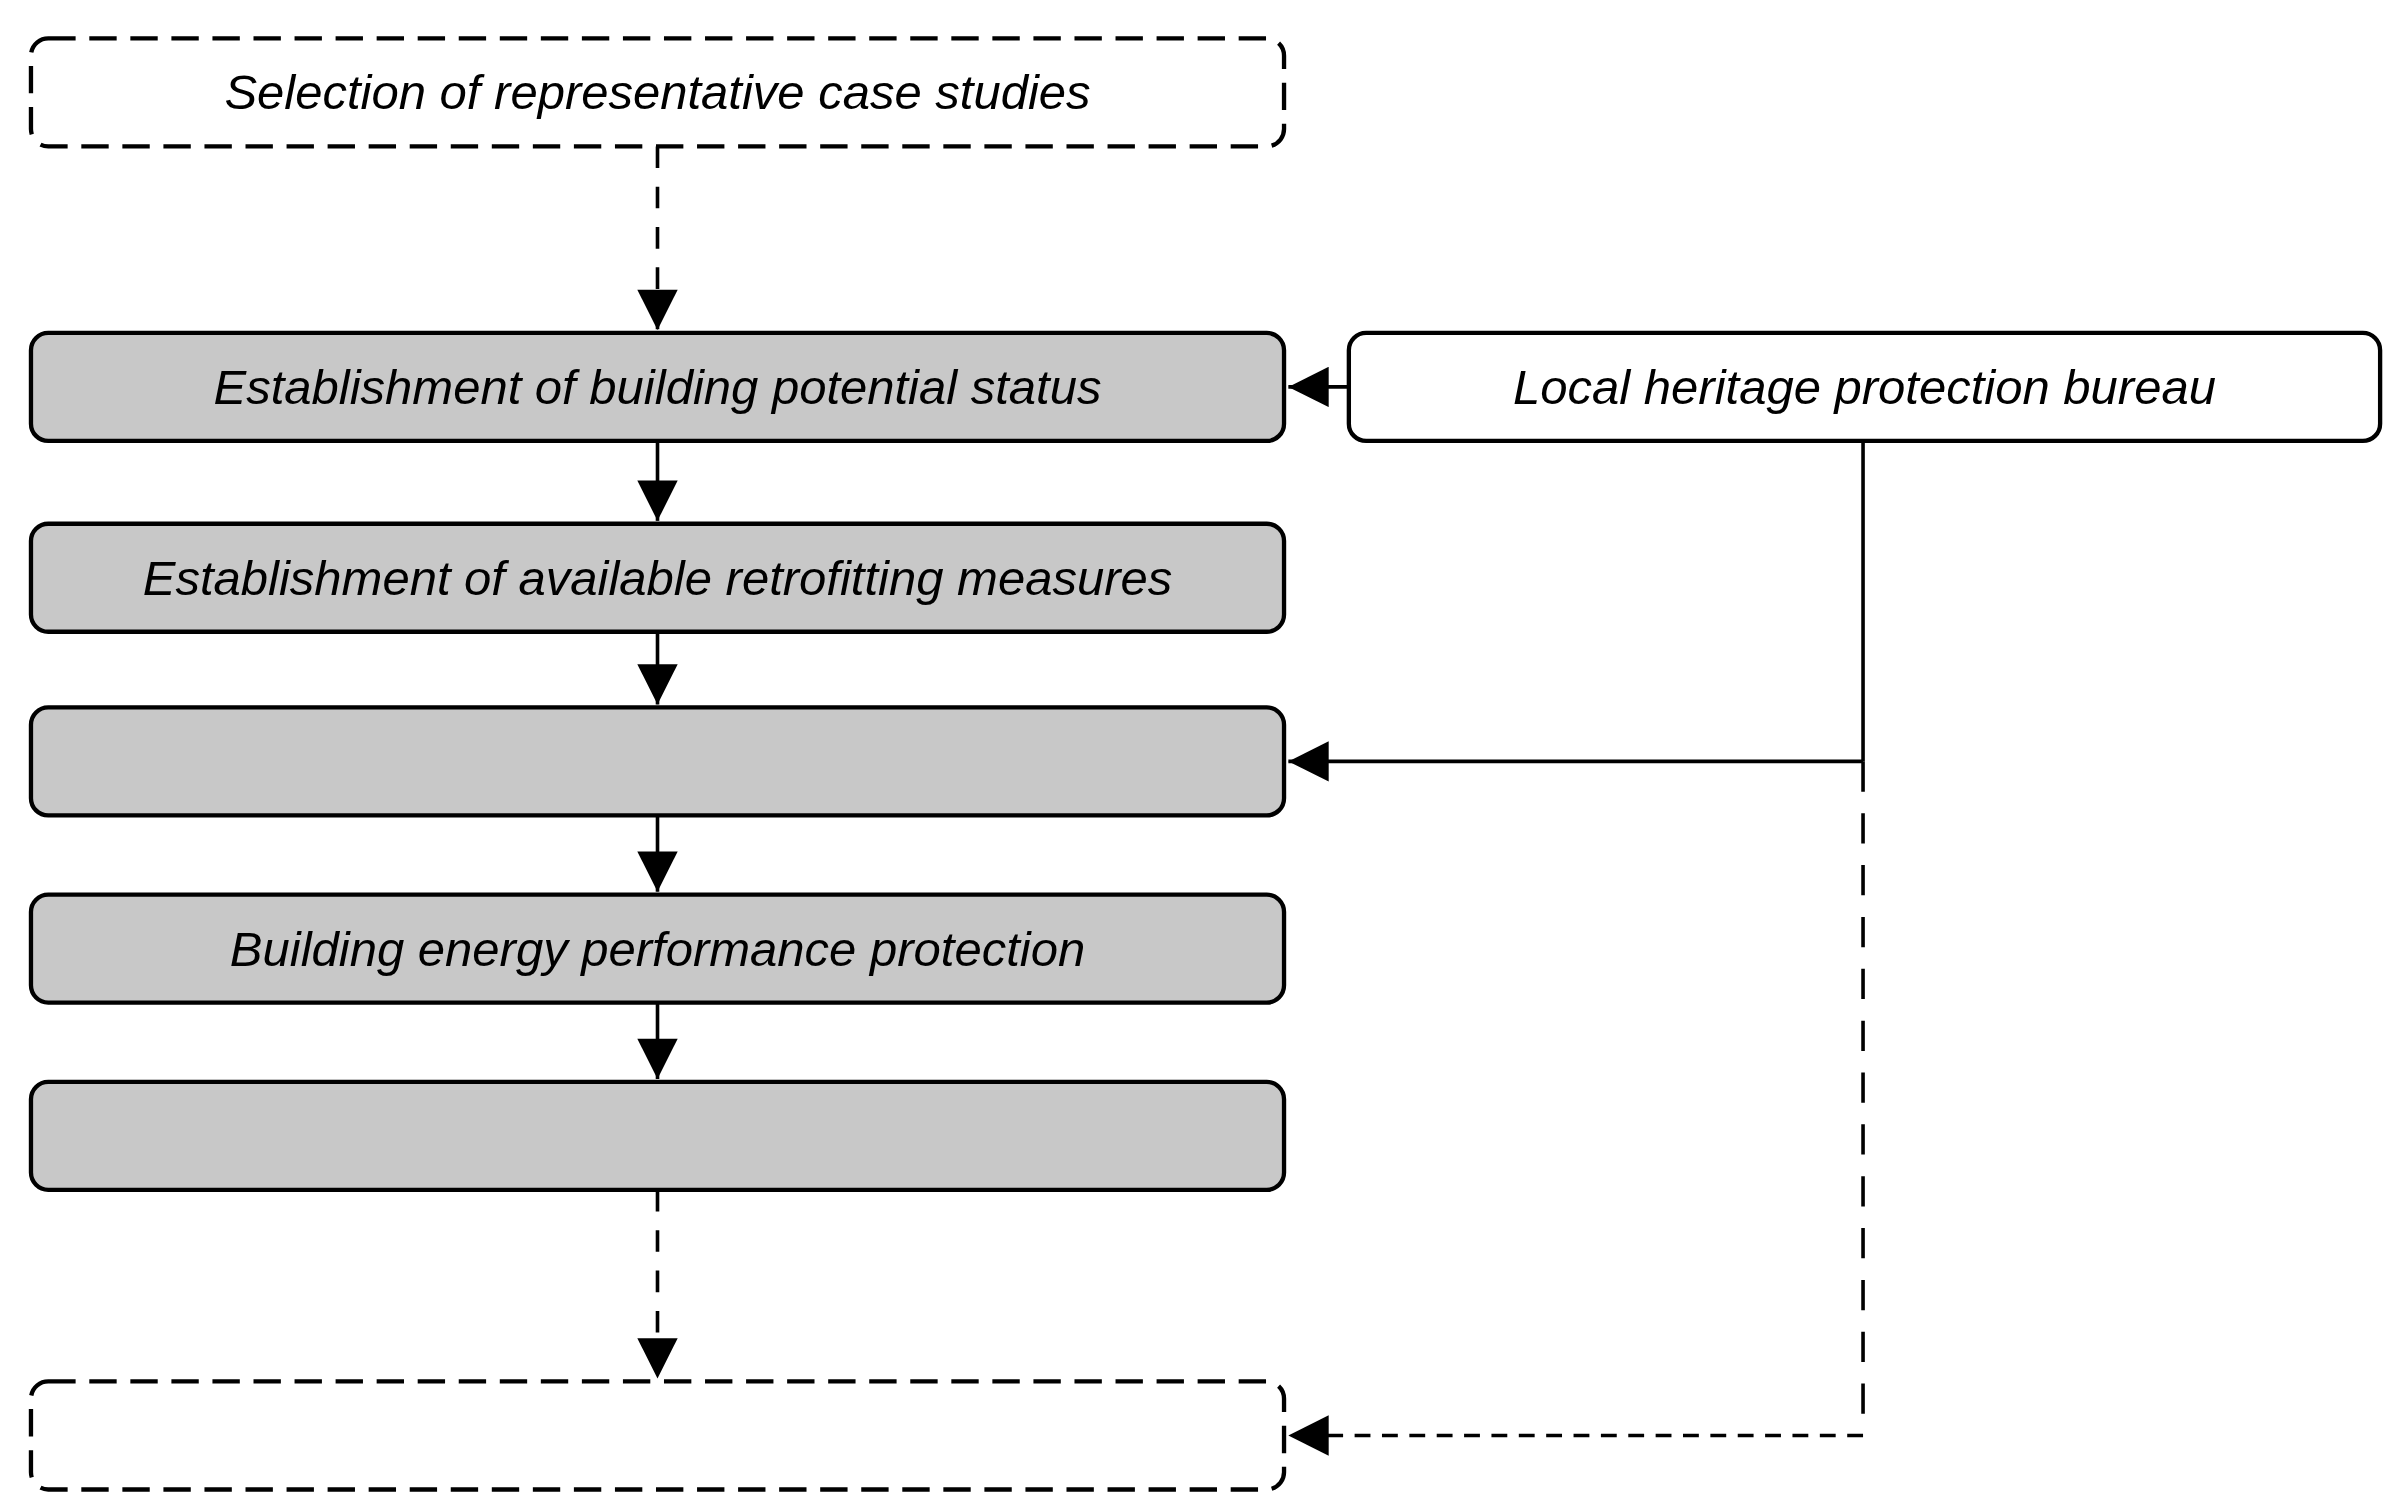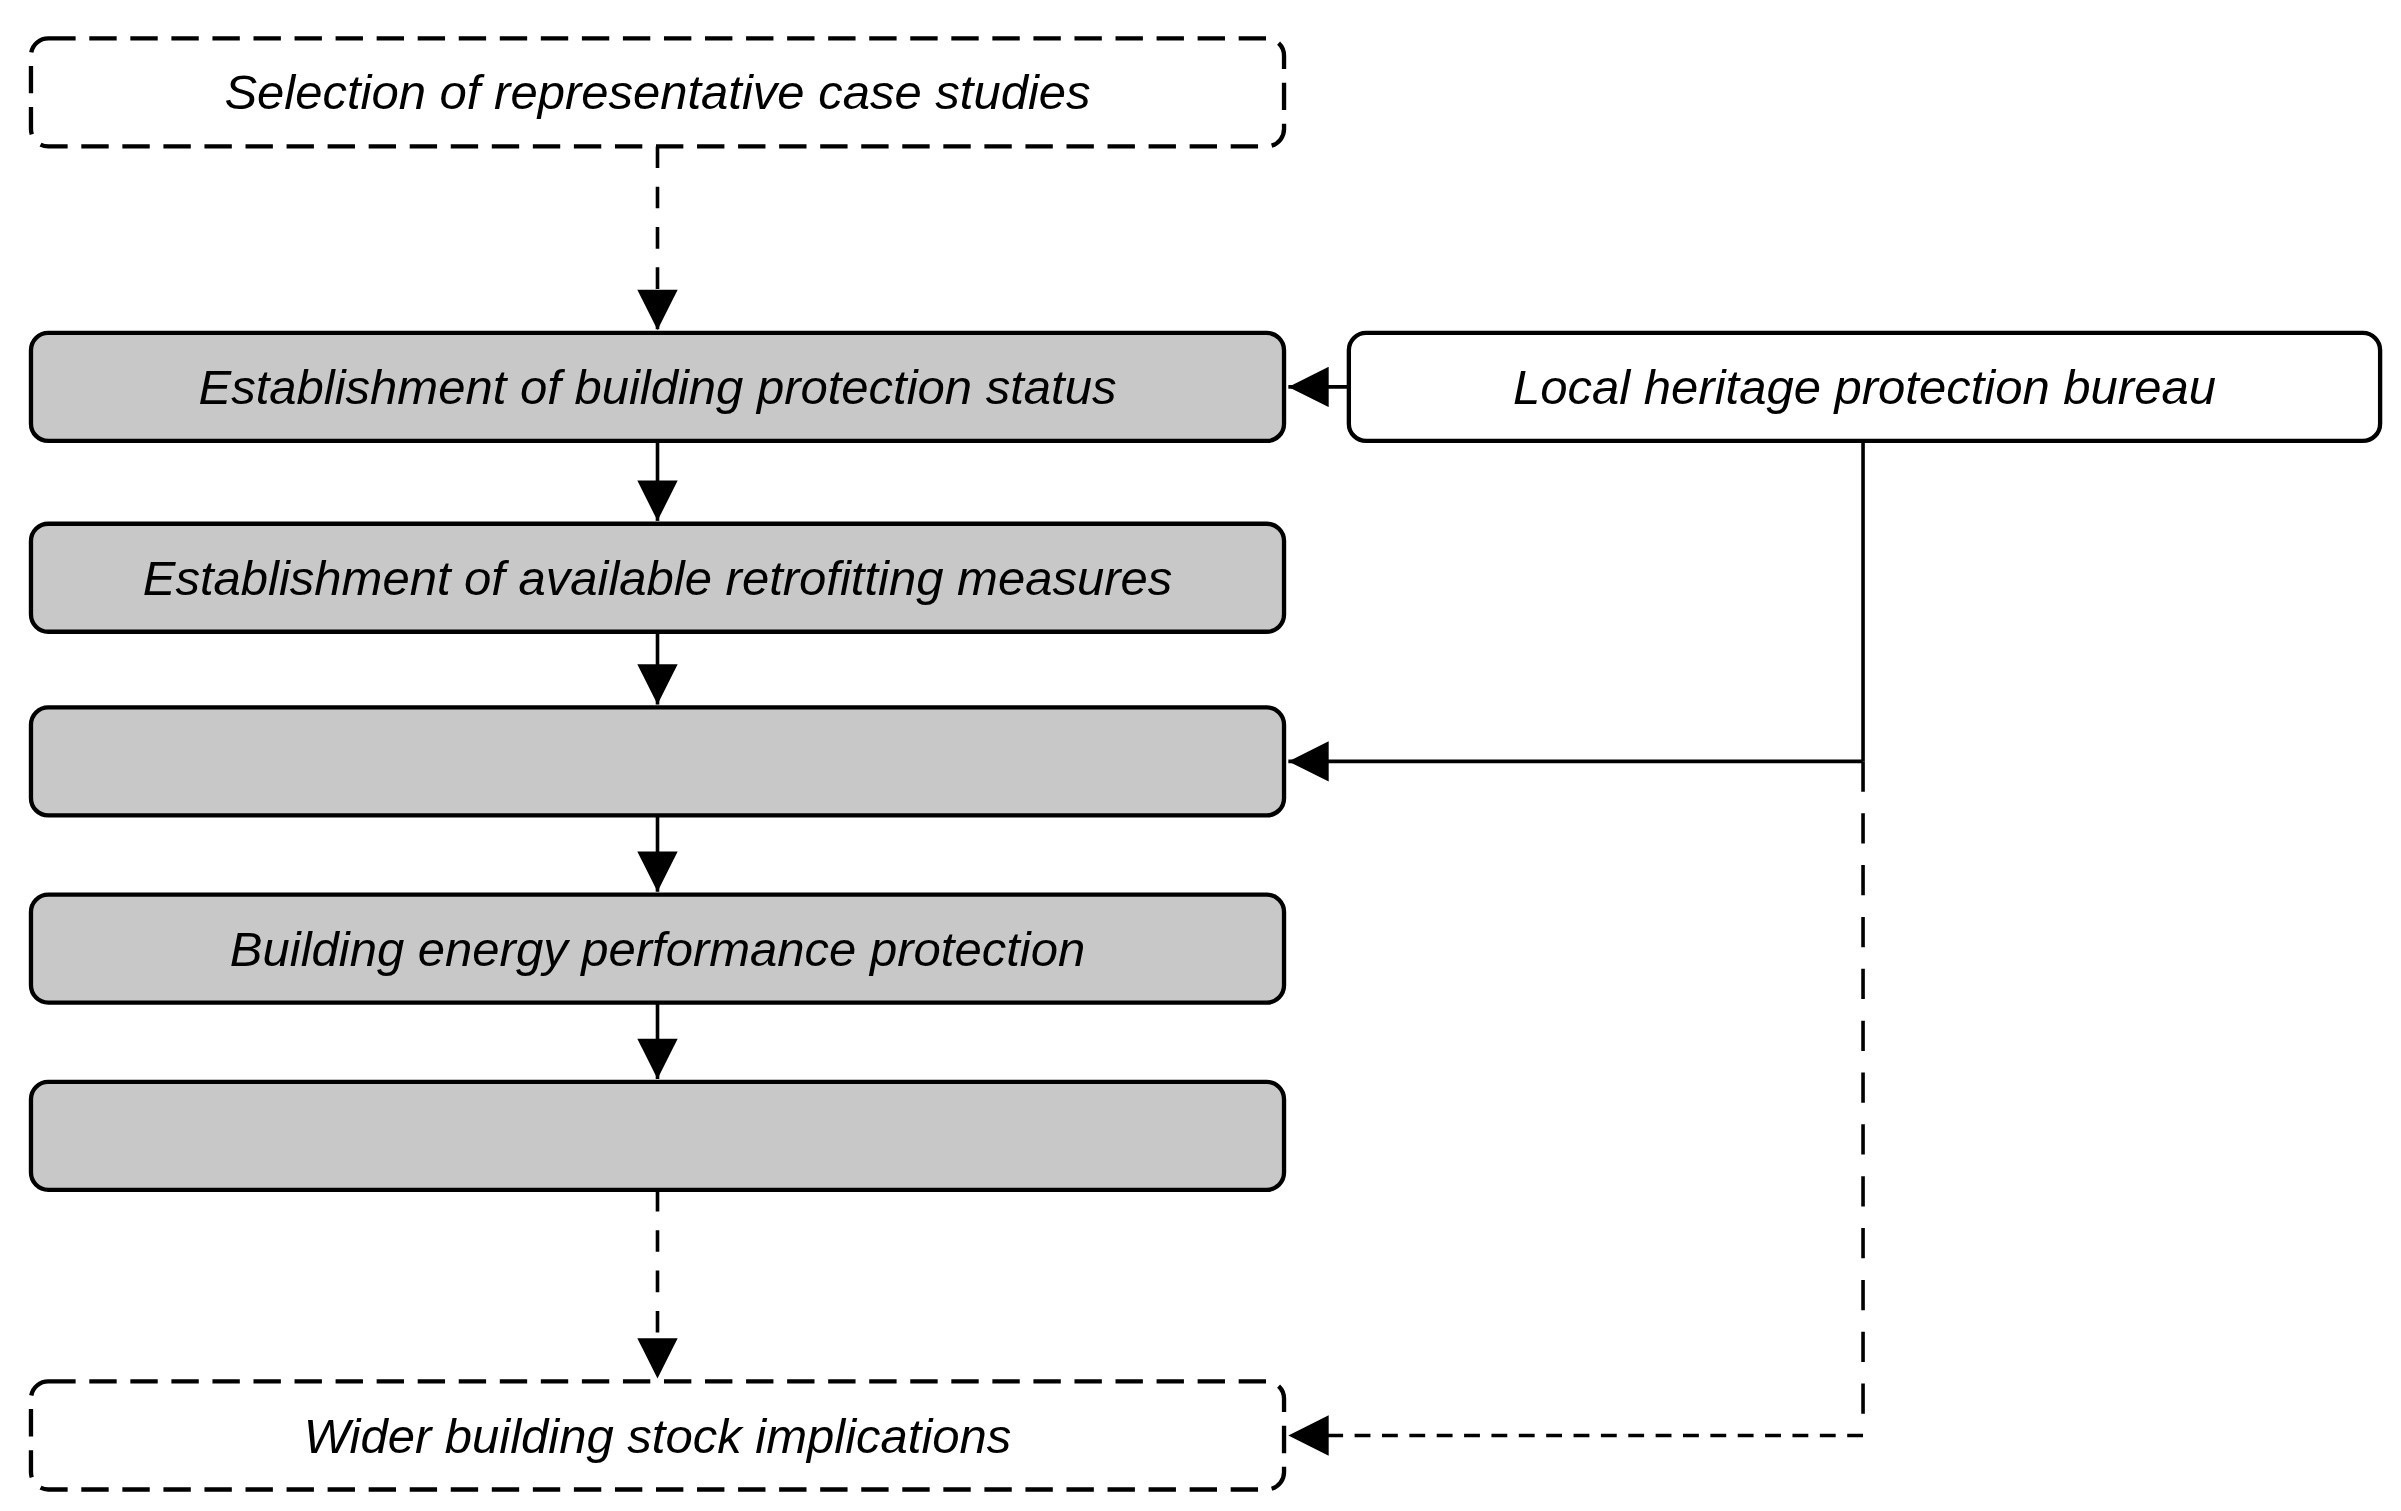--- a/index.html
+++ b/index.html
@@ -61,26 +61,25 @@
 
     <line x1="1873" y1="537" x2="1789" y2="537" stroke="#000000" stroke-width="5" marker-end="url(#ah)"></line>
     <line x1="2587" y1="612" x2="2587" y2="1057" stroke="#000000" stroke-width="5"></line>
     <line x1="2587" y1="1057" x2="1789" y2="1057" stroke="#000000" stroke-width="5" marker-end="url(#ah)"></line>
     <line x1="2587" y1="1057" x2="2587" y2="1993" stroke="#000000" stroke-width="5" stroke-dasharray="42 30"></line>
     <line x1="2587" y1="1993" x2="1789" y2="1993" stroke="#000000" stroke-width="5" stroke-dasharray="22 16" marker-end="url(#ah)"></line>
   </svg>
 
   <div class="node" style="left:31px;   top:38px;   width:1253px; height:108px;">Selection of representative case studies</div>
 
-  <div class="node" style="left:31px;   top:333px;  width:1253px; height:108px;">Establishment of building protection status</div>
+  <div class="node" style="left:31px;   top:333px;  width:1253px; height:108px;">Establishment of building potential status</div>
 
   <div class="node" style="left:31px;   top:524px;  width:1253px; height:108px;">Establishment of available retrofitting measures</div>
 
 
   <div class="node" style="left:31px;   top:895px; width:1253px; height:108px;">Building energy performance protection</div>
 
 
-  <div class="node" style="left:31px;   top:1382px; width:1253px; height:108px;">Wider building stock implications</div>
 
   <div class="node" style="left:1349px; top:333px;  width:1031px; height:108px;">Local heritage protection bureau</div>
 
 </div>
 
 
 </body></html>

